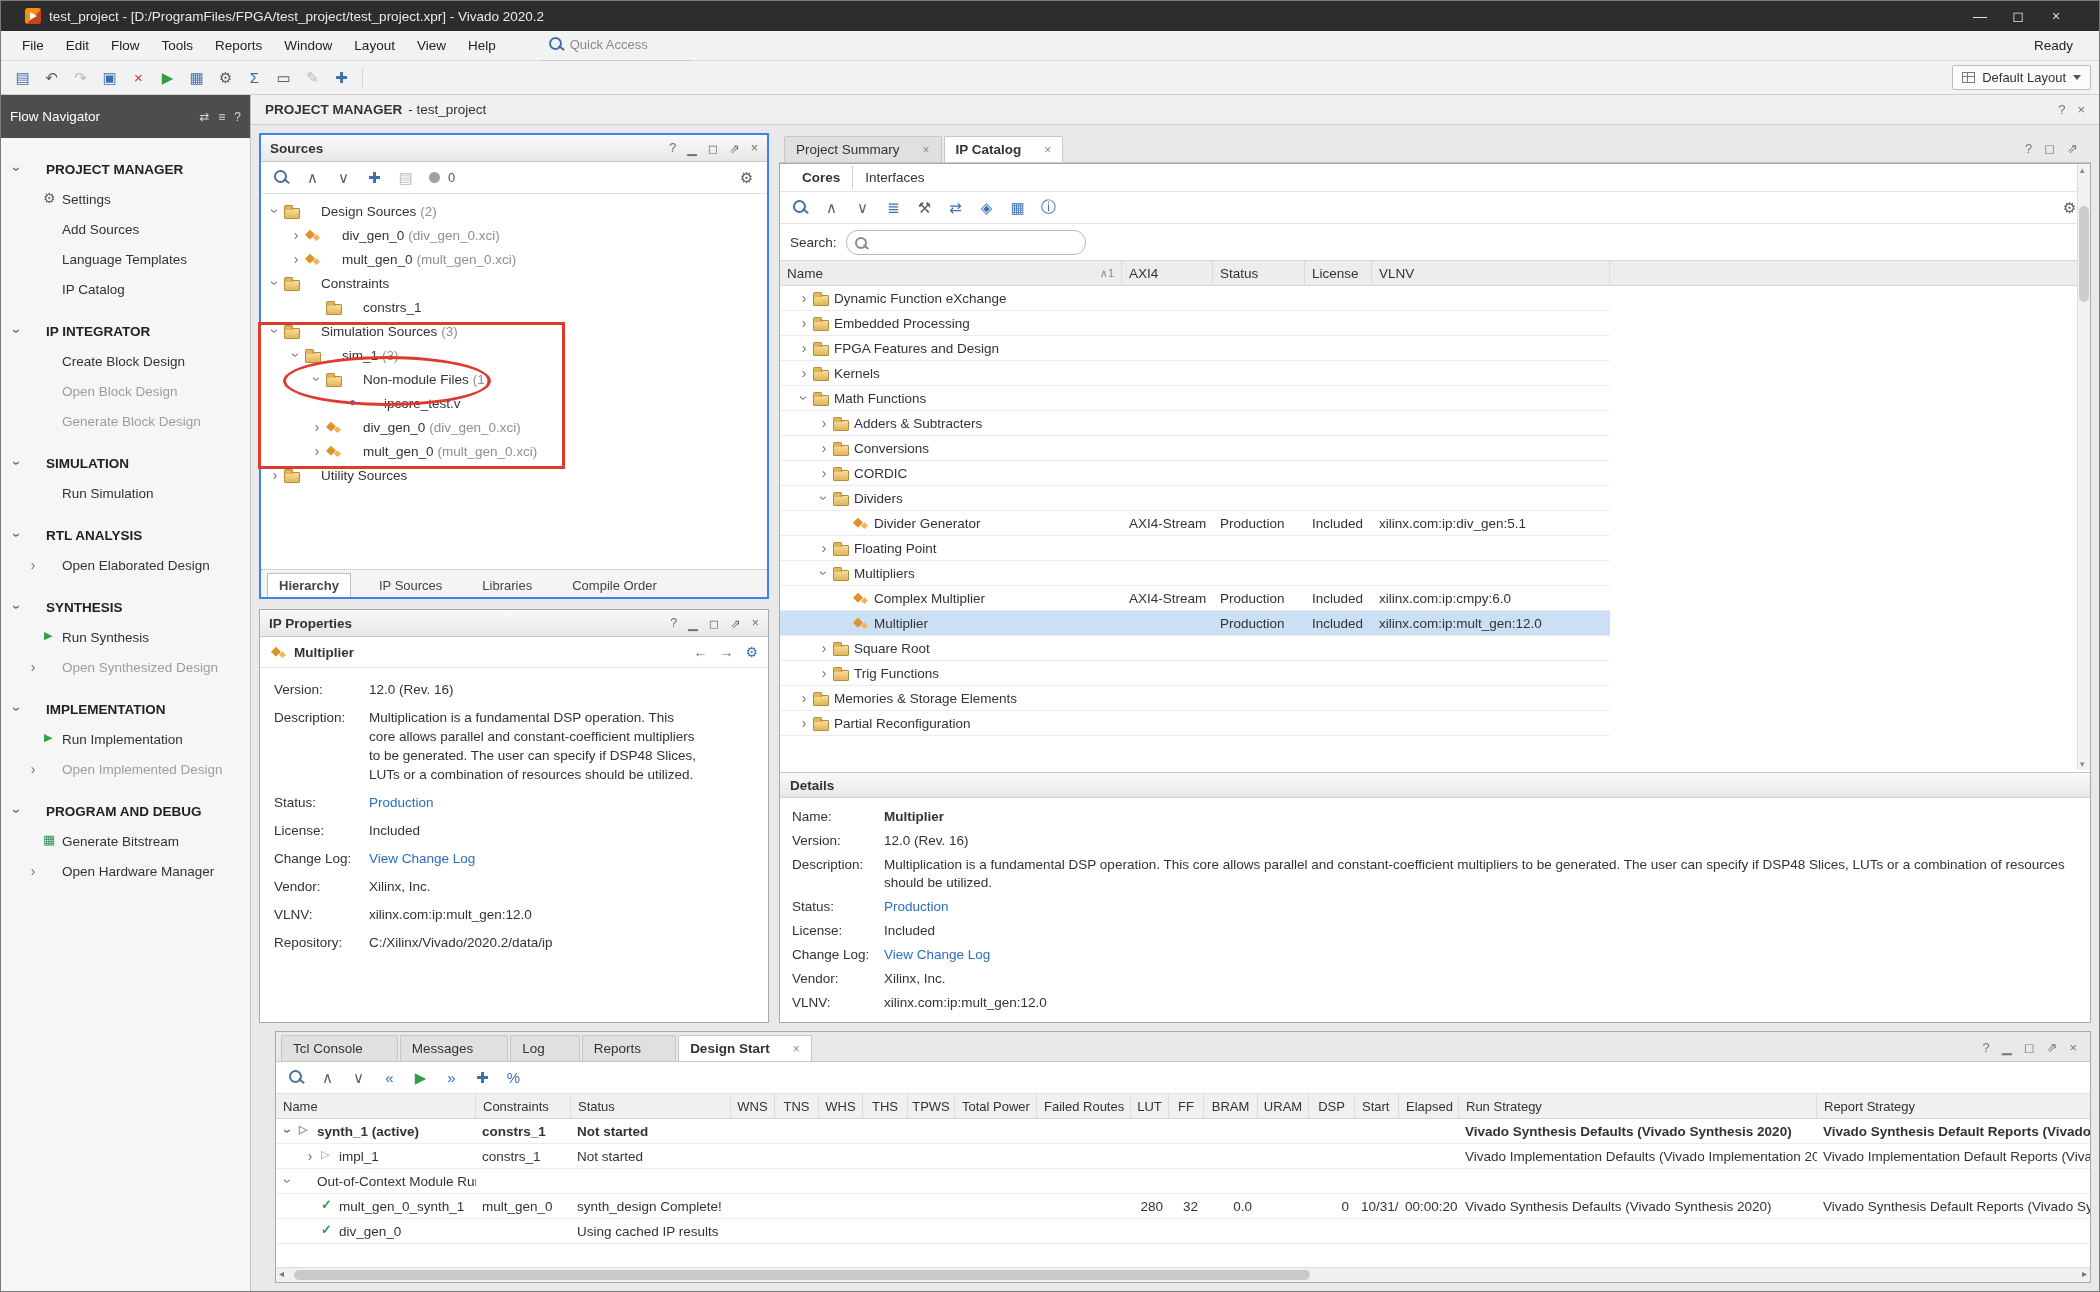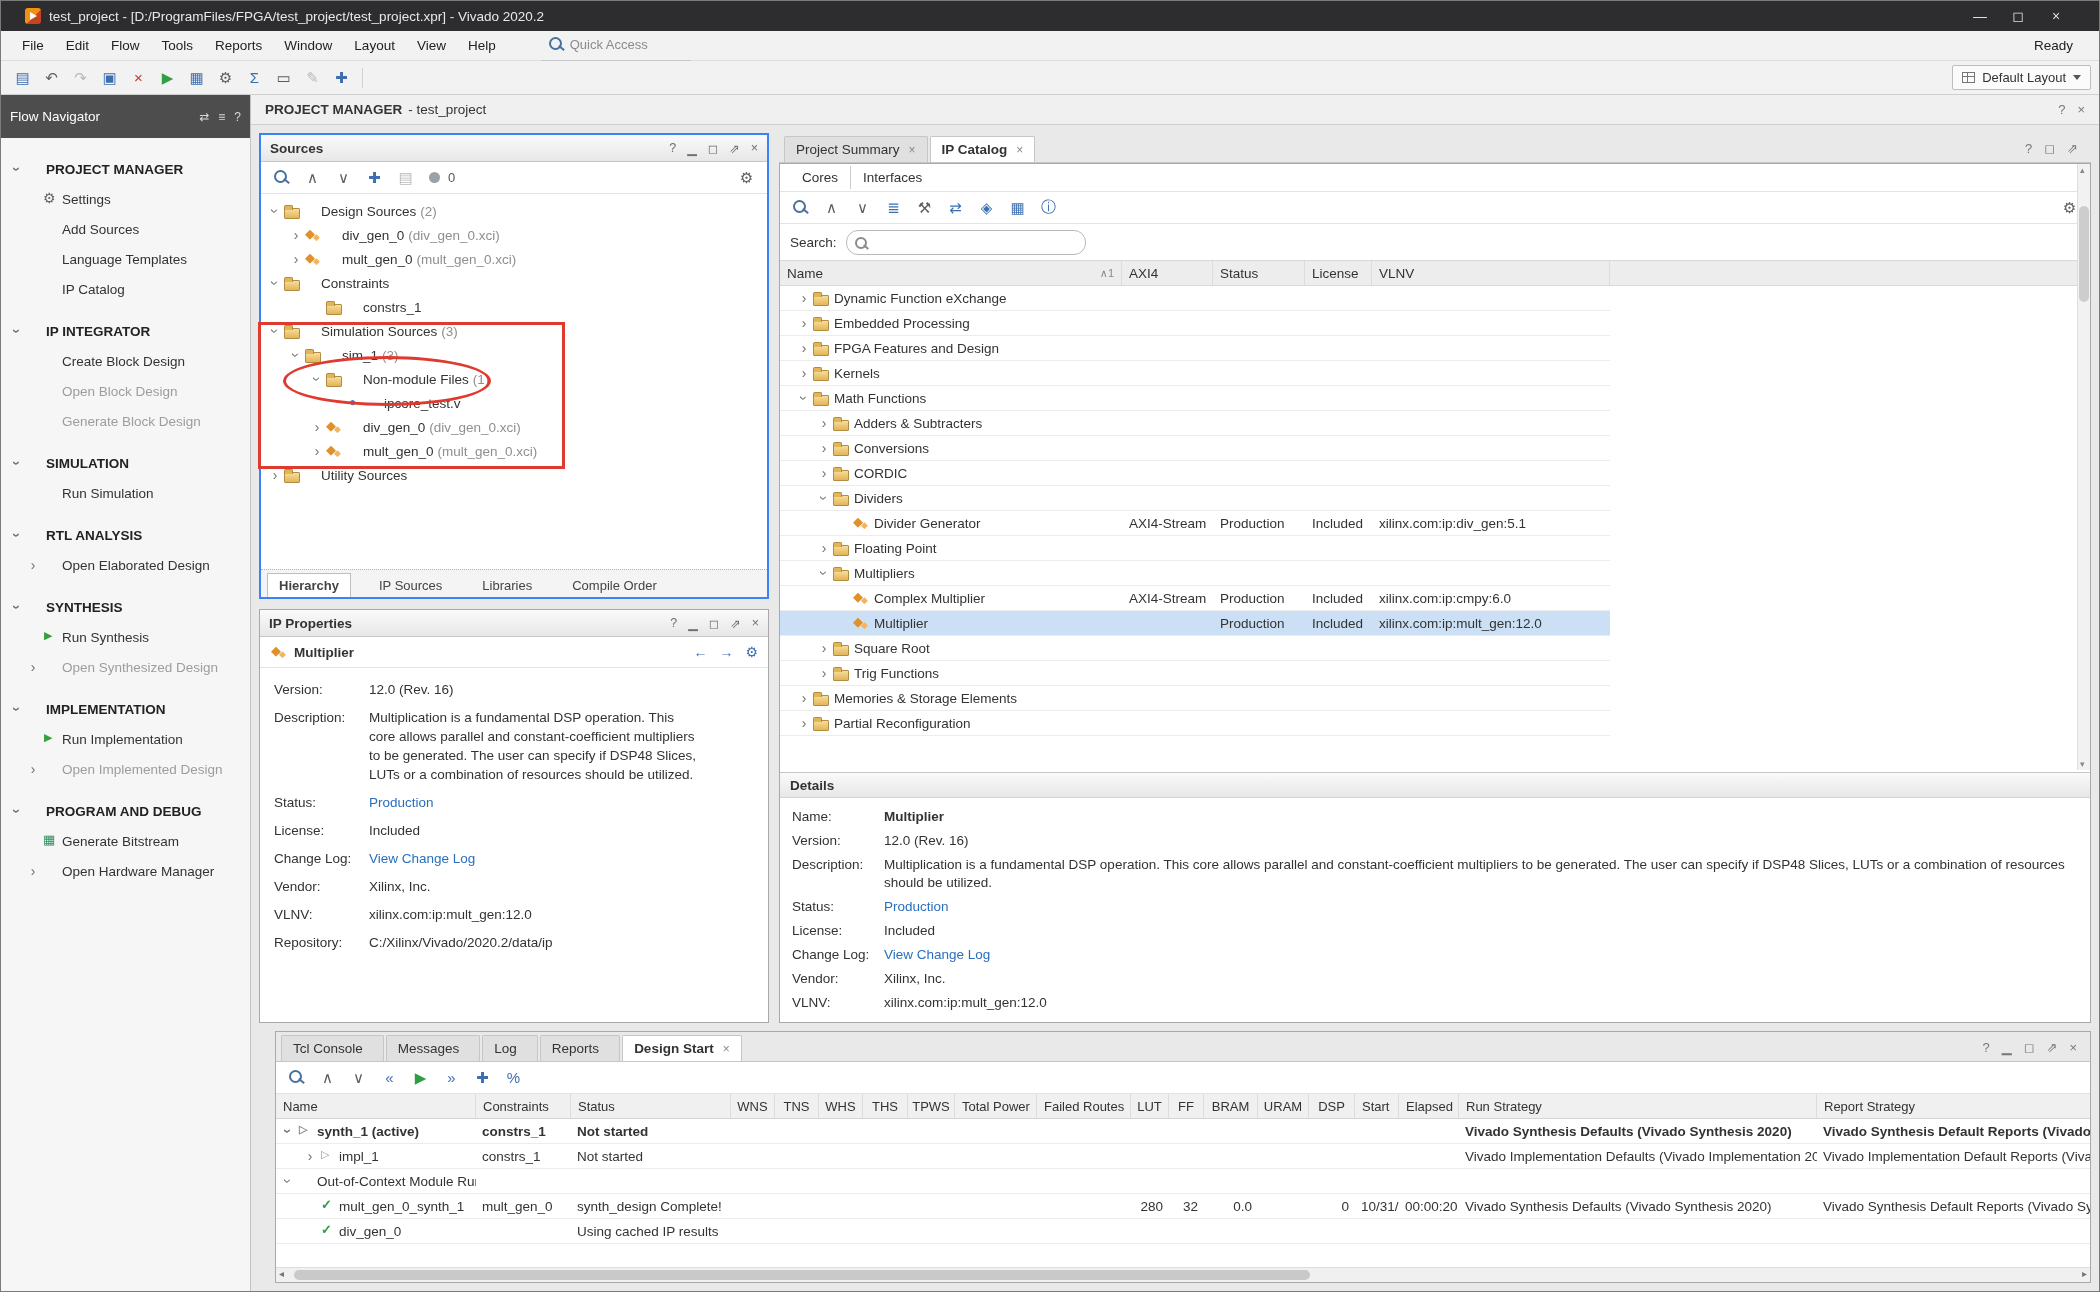--- a/index.html
+++ b/index.html
@@ -102,30 +102,30 @@
 .fields{padding:12px 14px;overflow:hidden}
 .fld{display:flex;margin-bottom:9px;font-size:13.5px;line-height:19px}
 .fld .flabel{width:95px;flex:0 0 auto;color:#333}
 .fld .val{color:#333}
 .fld .val.link{color:#2a6fbd}
 .fld .val.bold{font-weight:bold}
 .fld .val.desc{max-width:330px}
 
 
 .tabbar{display:flex;align-items:flex-end;gap:2px;height:30px;padding:3px 5px 0 5px;background:#e9e9e9;border-bottom:1px solid #c6c6c6;flex:0 0 auto}
-.tab{display:flex;align-items:center;gap:9px;height:26px;padding:0 11px;background:#e0e0e0;border:1px solid #c6c6c6;border-bottom:none;font-size:13.5px;color:#333;border-radius:2px 2px 0 0}
+.tab{display:flex;align-items:center;gap:23px;height:26px;padding:0 11px;background:#e0e0e0;border:1px solid #c6c6c6;border-bottom:none;font-size:13.5px;color:#333;border-radius:2px 2px 0 0}
 .tab.active{background:#fff;font-weight:bold}
 .tab .close{color:#8a8a8a;font-size:12px;font-weight:normal}
 .tab-corner{margin-left:auto;display:flex;gap:12px;color:#777;font-size:13px;padding:0 8px 6px 0}
 
 
 .catalog{flex:1;position:relative}
 .subtabs{height:28px;display:flex;align-items:center;padding:0 10px;border-bottom:1px solid #e3e3e3;flex:0 0 auto}
 .subtab{padding:4px 12px;font-size:13.5px;color:#333}
-.subtab.active{font-weight:normal}
+.subtab.active{font-weight:bold}
 .subtab + .subtab{border-left:1px solid #cccccc}
 .searchrow{height:36px;display:flex;align-items:center;gap:9px;padding:0 10px;flex:0 0 auto}
 .search-label{font-size:13.5px}
 .search-box{position:relative;width:240px;height:25px;border:1px solid #b9b9b9;border-radius:12px;background:#fff}
 .search-box input{position:absolute;left:26px;top:1px;right:8px;height:21px;border:none;outline:none;font-size:13px;font-family:"Liberation Sans",sans-serif;background:transparent}
 .search-box::before{content:"";position:absolute;left:8px;top:6px;width:8px;height:8px;border:2px solid #8a8a8a;border-radius:50%}
 .search-box::after{content:"";position:absolute;left:16px;top:15px;width:6px;height:2px;background:#8a8a8a;transform:rotate(40deg)}
 .cat-head-strip{height:26px;background:#ededed;border-top:1px solid #d8d8d8;border-bottom:1px solid #d8d8d8;display:flex;flex:0 0 auto}
 .catg{display:grid;grid-template-columns:342px 91px 92px 67px 238px;width:830px}
 .hc{display:flex;align-items:center;padding:0 7px;font-size:13.5px;color:#333;border-right:1px solid #dcdcdc;overflow:hidden;white-space:nowrap}

